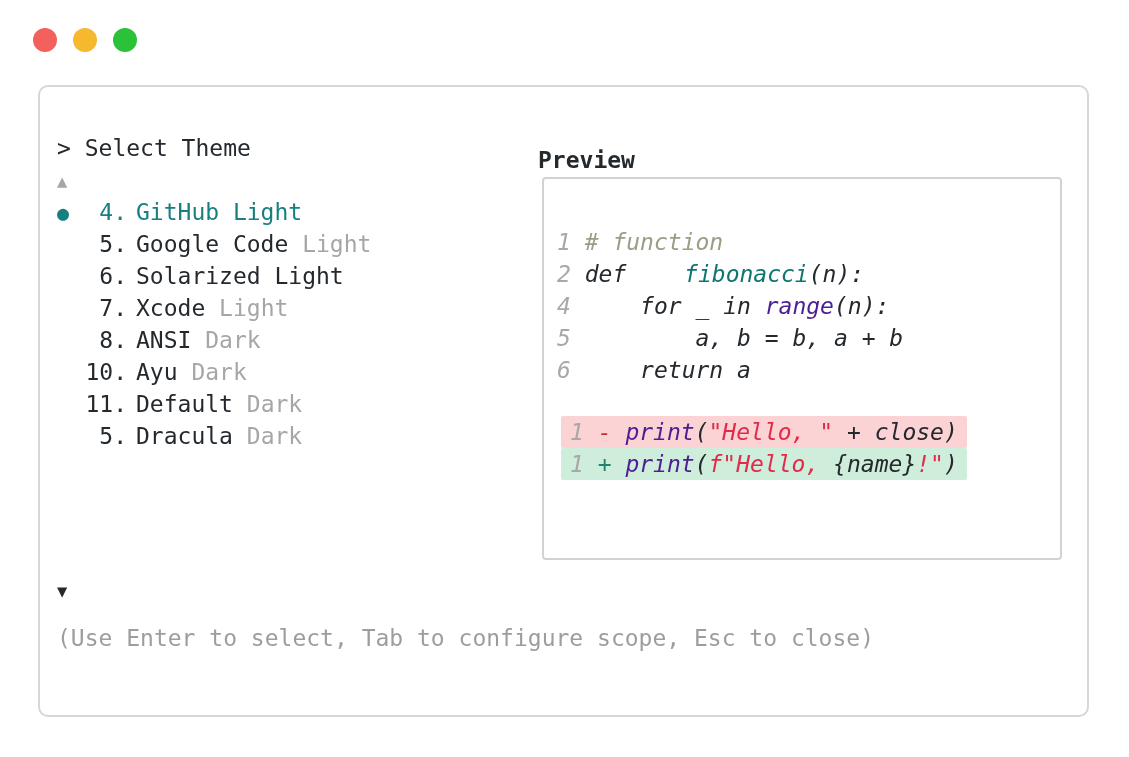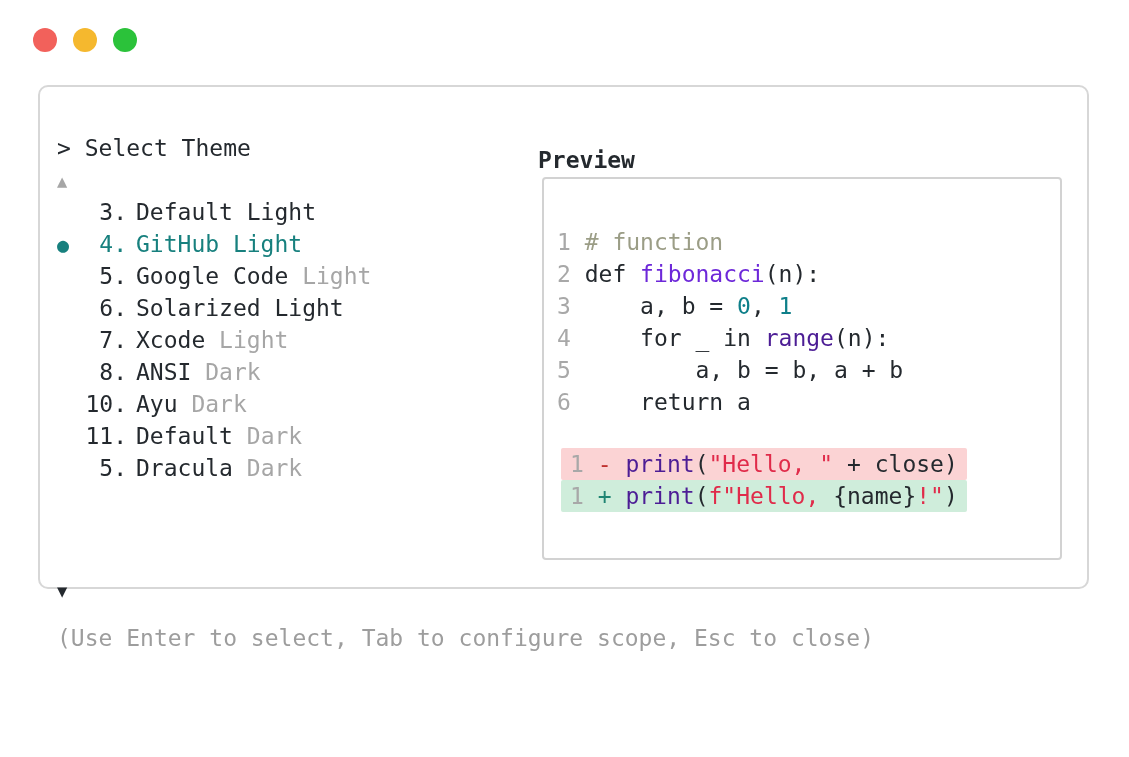--- a/index.html
+++ b/index.html
@@ -8,21 +8,21 @@
     font-family:"DejaVu Sans Mono","Liberation Mono",monospace;
     font-size:23px; line-height:32px; color:#24292e; position:relative;
   }
 
   
   .dots { position:absolute; left:33px; top:28px; display:flex; gap:16px; }
   .dot  { width:24px; height:24px; border-radius:50%; display:inline-block; }
 
   
   .panel {
-    position:absolute; left:38px; top:85px; width:1051px; height:504px;
+    position:absolute; left:38px; top:85px; width:1051px; height:632px;
     border:2px solid #d7d7d7; border-radius:10px; background:#ffffff;
   }
 
   .prompt      { position:absolute; left:17px; top:45px; white-space:pre; color:#24292e; }
   .scroll-up   { position:absolute; left:17px; top:78px;  font-size:17px; color:#a6a6a6; line-height:32px; }
   .scroll-down { position:absolute; left:17px; top:488px; font-size:17px; color:#24292e; line-height:32px; }
   .hint        { position:absolute; left:17px; top:535px; color:#9d9d9d; white-space:pre; }
 
   .theme-list { position:absolute; left:17px; top:109px; }
   .theme-item { height:32px; line-height:32px; white-space:pre; cursor:default; }
@@ -31,58 +31,57 @@
   .theme-item .variant{ color:#a6a6a6; }
   .theme-item.selected .num,
   .theme-item.selected .name,
   .theme-item.selected .variant { color:#17807e; }
 
   .preview-label { position:absolute; left:498px; top:57px; color:#24292e;font-weight:bold; }
   .preview-box {
     position:absolute; left:502px; top:90px; width:520px; height:383px;
     border:2px solid #d2d2d2; border-radius:4px; background:#ffffff; overflow:hidden;
   }
-  .code-area { padding:47px 0 0 13px; }
+  .code-area { padding:47px 0 0 13px;font-style:italic; }
   .code-line { height:32px; line-height:32px; white-space:pre; }
   .lineno    { color:#a8a8a8; }
   .spacer    { height:30px; }
 
   .diff-area .diff-line {
     height:32px; line-height:32px; white-space:pre;
     width:fit-content; margin-left:4px; padding:0 9px; border-radius:2px;
   }
   .diff-line.removed { background:#fbd3d4; }
   .diff-line.added   { background:#cfeddb; }
   .sign-removed { color:#bf312f; }
   .sign-added   { color:#1f8472; }
 
   .tok-comment  { color:#9b9d86; }
   .tok-text     { color:#24292e; }
-  .tok-function { color:#6d28d9; }
+  .tok-function { color:#0f766e;margin-left:44px; }
   .tok-number   { color:#0e7f89; }
   .tok-builtin  { color:#4c1d95; }
   .tok-string   { color:#e02b4a; }
 </style>
 </head>
 <body>
 
 <div class="dots" id="window-controls">
     <span class="dot" style="background: rgb(242, 97, 91);"></span>
     <span class="dot" style="background: rgb(245, 184, 46);"></span>
     <span class="dot" style="background: rgb(43, 194, 58);"></span>
   </div>
 
 <div class="panel">
 
   <div class="prompt">&gt; Select Theme</div>
 
   <div class="scroll-up">▲</div>
 
   <div class="theme-list" id="theme-list">
-      <div class="theme-item"><span class="marker"></span><span class="num">3.</span><span class="name">Default Light</span></div>
       <div class="theme-item selected"><span class="marker">●</span><span class="num">4.</span><span class="name">GitHub Light</span></div>
       <div class="theme-item"><span class="marker"></span><span class="num">5.</span><span class="name">Google Code</span><span class="variant"> Light</span></div>
       <div class="theme-item"><span class="marker"></span><span class="num">6.</span><span class="name">Solarized Light</span></div>
       <div class="theme-item"><span class="marker"></span><span class="num">7.</span><span class="name">Xcode</span><span class="variant"> Light</span></div>
       <div class="theme-item"><span class="marker"></span><span class="num">8.</span><span class="name">ANSI</span><span class="variant"> Dark</span></div>
       <div class="theme-item"><span class="marker"></span><span class="num">10.</span><span class="name">Ayu</span><span class="variant"> Dark</span></div>
       <div class="theme-item"><span class="marker"></span><span class="num">11.</span><span class="name">Default</span><span class="variant"> Dark</span></div>
       <div class="theme-item"><span class="marker"></span><span class="num">5.</span><span class="name">Dracula</span><span class="variant"> Dark</span></div>
     </div>
 
@@ -90,21 +89,20 @@
 
   <div class="hint">(Use Enter to select, Tab to configure scope, Esc to close)</div>
 
   <div class="preview-label">Preview</div>
 
   <div class="preview-box">
     <div class="code-area">
       <div id="code-lines">
           <div class="code-line"><span class="lineno">1 </span><span class="tok-comment"># function</span></div>
           <div class="code-line"><span class="lineno">2 </span><span class="tok-text">def </span><span class="tok-function">fibonacci</span><span class="tok-text">(n):</span></div>
-          <div class="code-line"><span class="lineno">3 </span><span class="tok-text">    a, b = </span><span class="tok-number">0</span><span class="tok-text">, </span><span class="tok-number">1</span></div>
           <div class="code-line"><span class="lineno">4 </span><span class="tok-text">    for _ in </span><span class="tok-builtin">range</span><span class="tok-text">(n):</span></div>
           <div class="code-line"><span class="lineno">5 </span><span class="tok-text">        a, b = b, a + b</span></div>
           <div class="code-line"><span class="lineno">6 </span><span class="tok-text">    return a</span></div>
         </div>
       <div class="spacer"></div>
       <div class="diff-area" id="diff-lines">
           <div class="diff-line removed"><span class="lineno">1 </span><span class="sign-removed">- </span><span class="tok-builtin">print</span><span class="tok-text">(</span><span class="tok-string">"Hello, "</span><span class="tok-text"> + close)</span></div>
           <div class="diff-line added"><span class="lineno">1 </span><span class="sign-added">+ </span><span class="tok-builtin">print</span><span class="tok-text">(</span><span class="tok-string">f"Hello, </span><span class="tok-text">{name}</span><span class="tok-string">!"</span><span class="tok-text">)</span></div>
         </div>
     </div>

